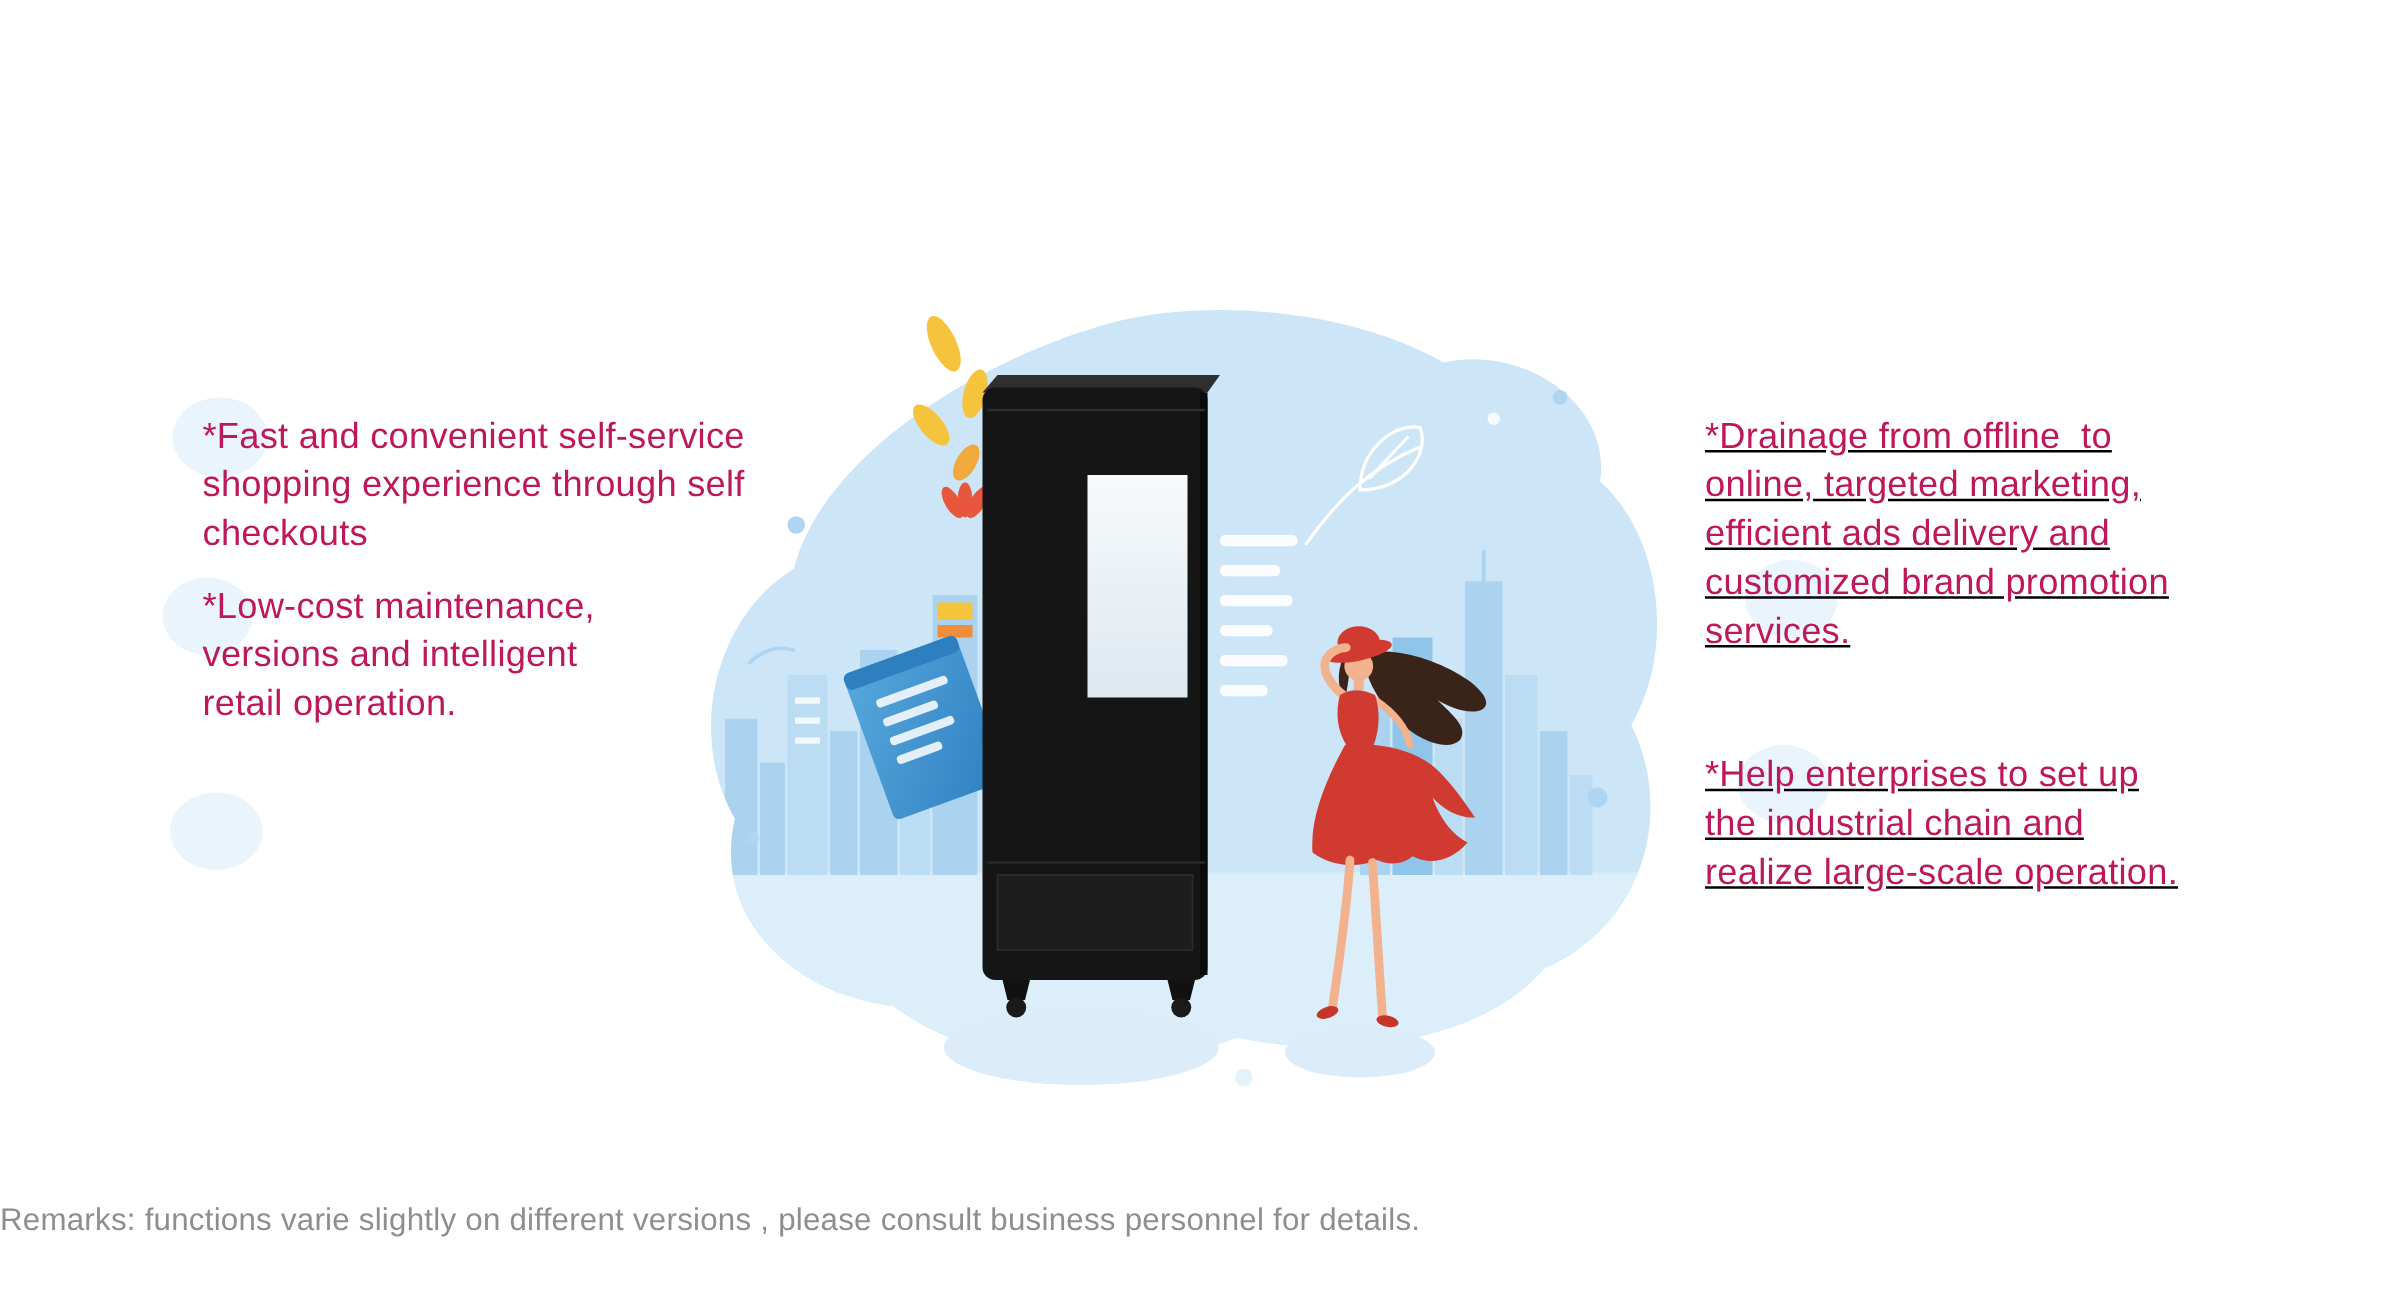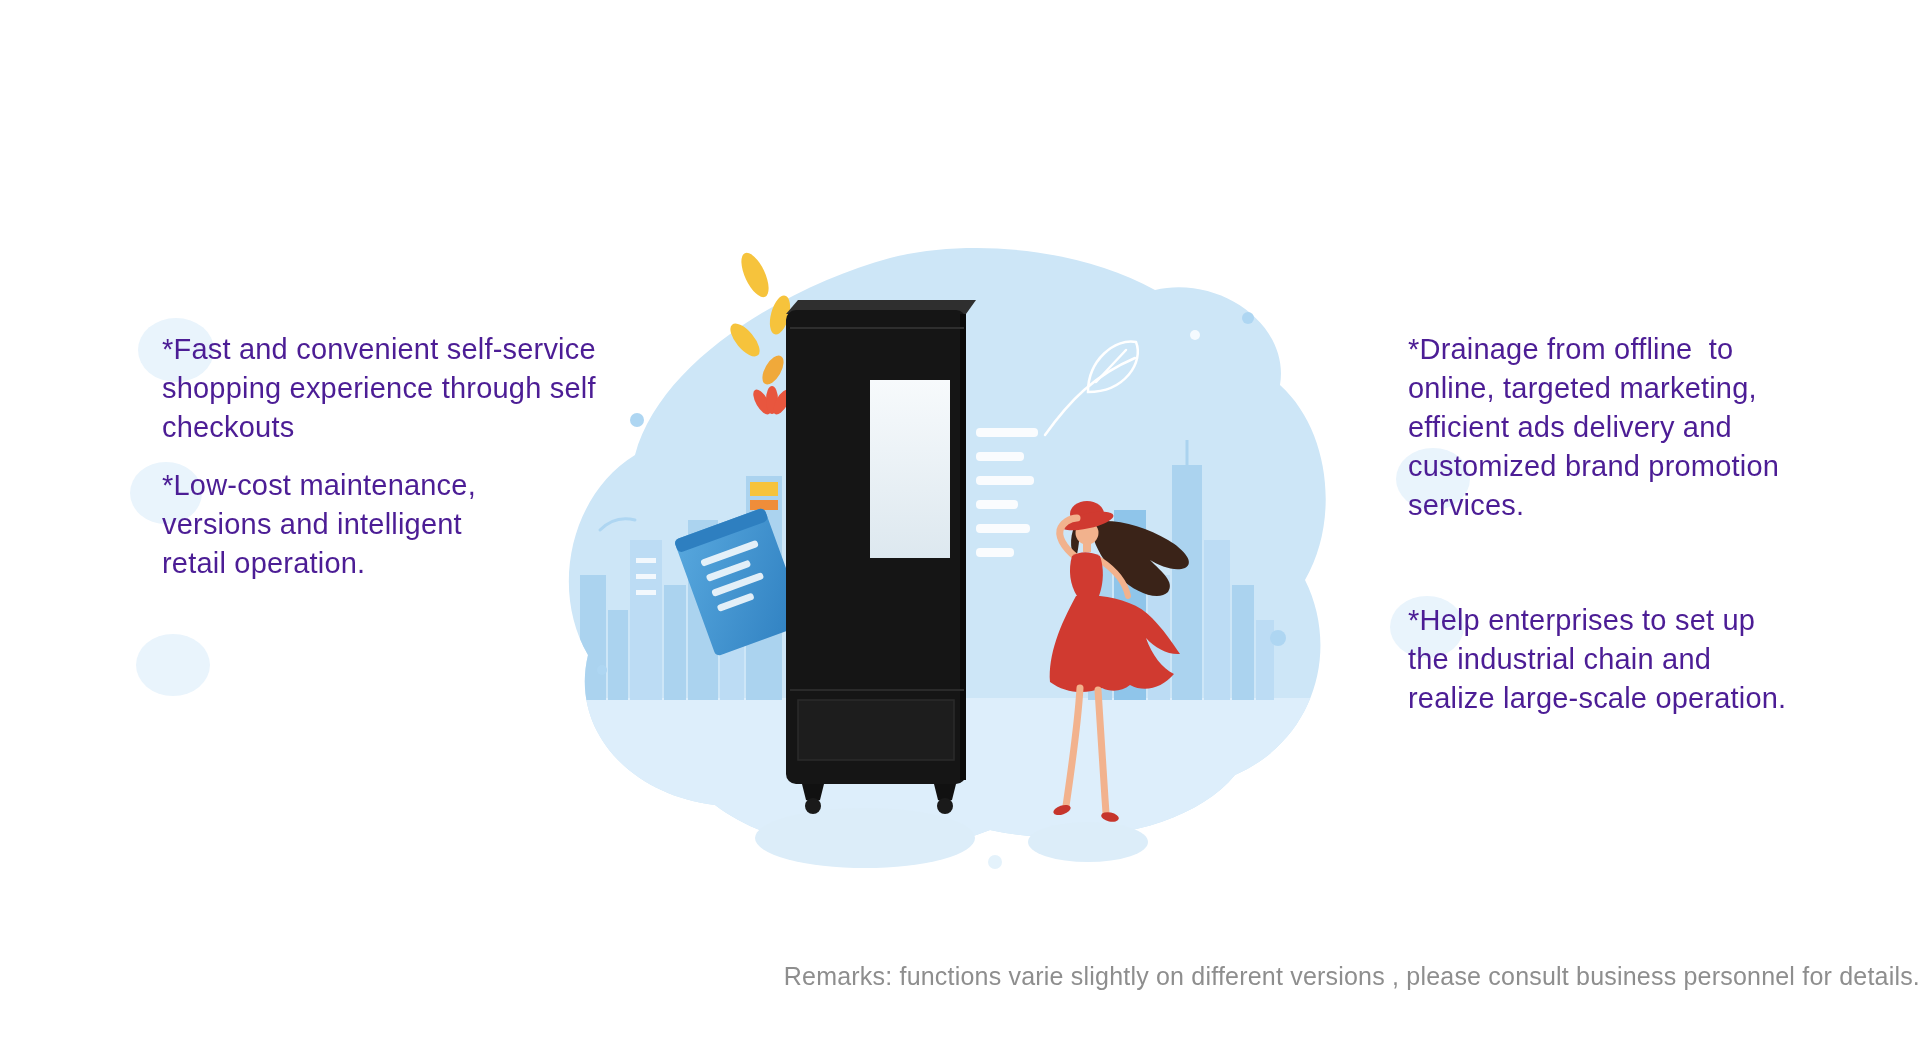--- a/index.html
+++ b/index.html
@@ -5,29 +5,29 @@
   html,body{margin:0;padding:0;}
   body{
     width:1920px;height:1040px;overflow:hidden;background:#ffffff;
     font-family:"Liberation Sans", sans-serif;
   }
   .slide{position:relative;width:1920px;height:1040px;background:#ffffff;}
 
   .soft-blob{position:absolute;border-radius:50%;background:#e9f4fc;z-index:1;}
 
   .bullets-left{position:absolute;left:162px;top:330px;width:540px;z-index:2;}
-  .bullets-right{position:absolute;left:1408px;top:330px;width:460px;z-index:2;}
+  .bullets-right{position:absolute;left:1364px;top:330px;width:460px;z-index:2;text-decoration:underline;}
   .bullet{
-    margin:0 0 19px 0;font-size:29px;line-height:39px;color:#4c1d95;
+    margin:0 0 19px 0;font-size:29px;line-height:39px;color:#be185d;
     white-space:pre-wrap;letter-spacing:.2px;
   }
   .bullets-right .bullet{margin-bottom:76px;}
 
   .remarks{
-    position:absolute;left:0;top:962px;width:100%;text-align:right;
+    position:absolute;left:0;top:962px;width:100%;text-align:left;
     font-size:25px;color:#8e8e8e;margin:0;letter-spacing:.2px;z-index:2;
   }
 
   .illustration{position:absolute;left:540px;top:230px;z-index:1;}
 </style>
 </head>
 <body>
 
 <div class="slide">
 

